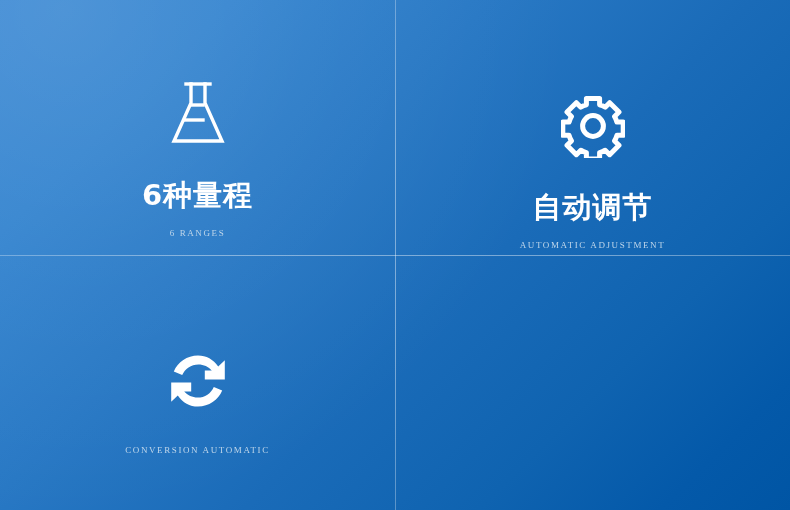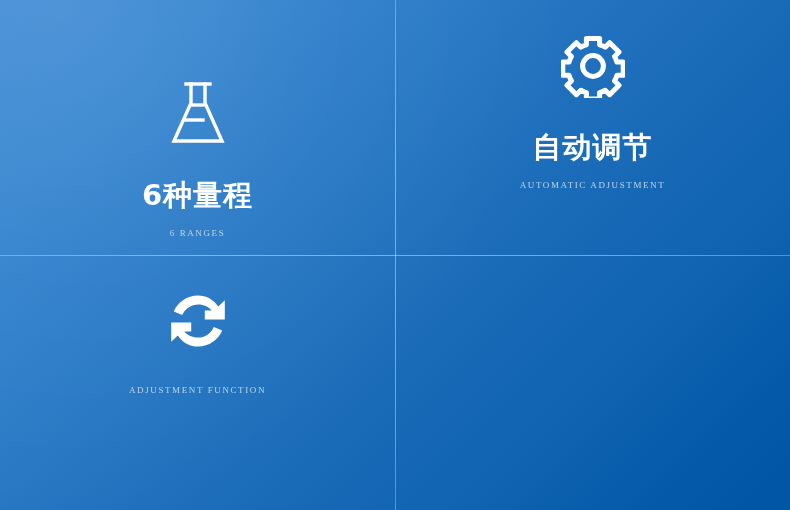--- a/index.html
+++ b/index.html
@@ -45,21 +45,21 @@
 
   .cell {
     position: relative;
     display: flex;
     flex-direction: column;
     align-items: center;
     justify-content: flex-start;
     box-sizing: border-box;
   }
   .cell.r1 { padding-top: 56px; margin-top: 20px; }
-  .cell.r2 { padding-top: 28px; }
+  .cell.r2 { padding-top: 88px; }
 
   
   .divider-v {
     position: absolute;
     left: 395px;
     top: 0;
     width: 1px;
     height: 510px;
     background: linear-gradient(to bottom,
       rgba(255,255,255,0.30) 0%,
@@ -179,17 +179,17 @@
 
           <path d="M32 57.5
                    c 10.9 0 20.2 -6.6 24.2 -16.0
                    l -8.4 -3.6
                    c -2.7 6.3 -8.9 10.7 -16.2 10.7
                    c -5.3 0 -10.1 -2.3 -13.4 -6.0
                    l 7.0 0 0 -9.1 -20.0 0 0 19.2 6.6 -6.3
                    C 16.6 53.6 23.8 57.5 32 57.5 z"></path>
         </svg>
       </div>
-      <div class="subtitle">ADJUSTMENT FUNCTION</div>
+      <div class="subtitle">CONVERSION AUTOMATIC</div>
     </div>
 
   </div>
 </div>
 
 </body></html>

